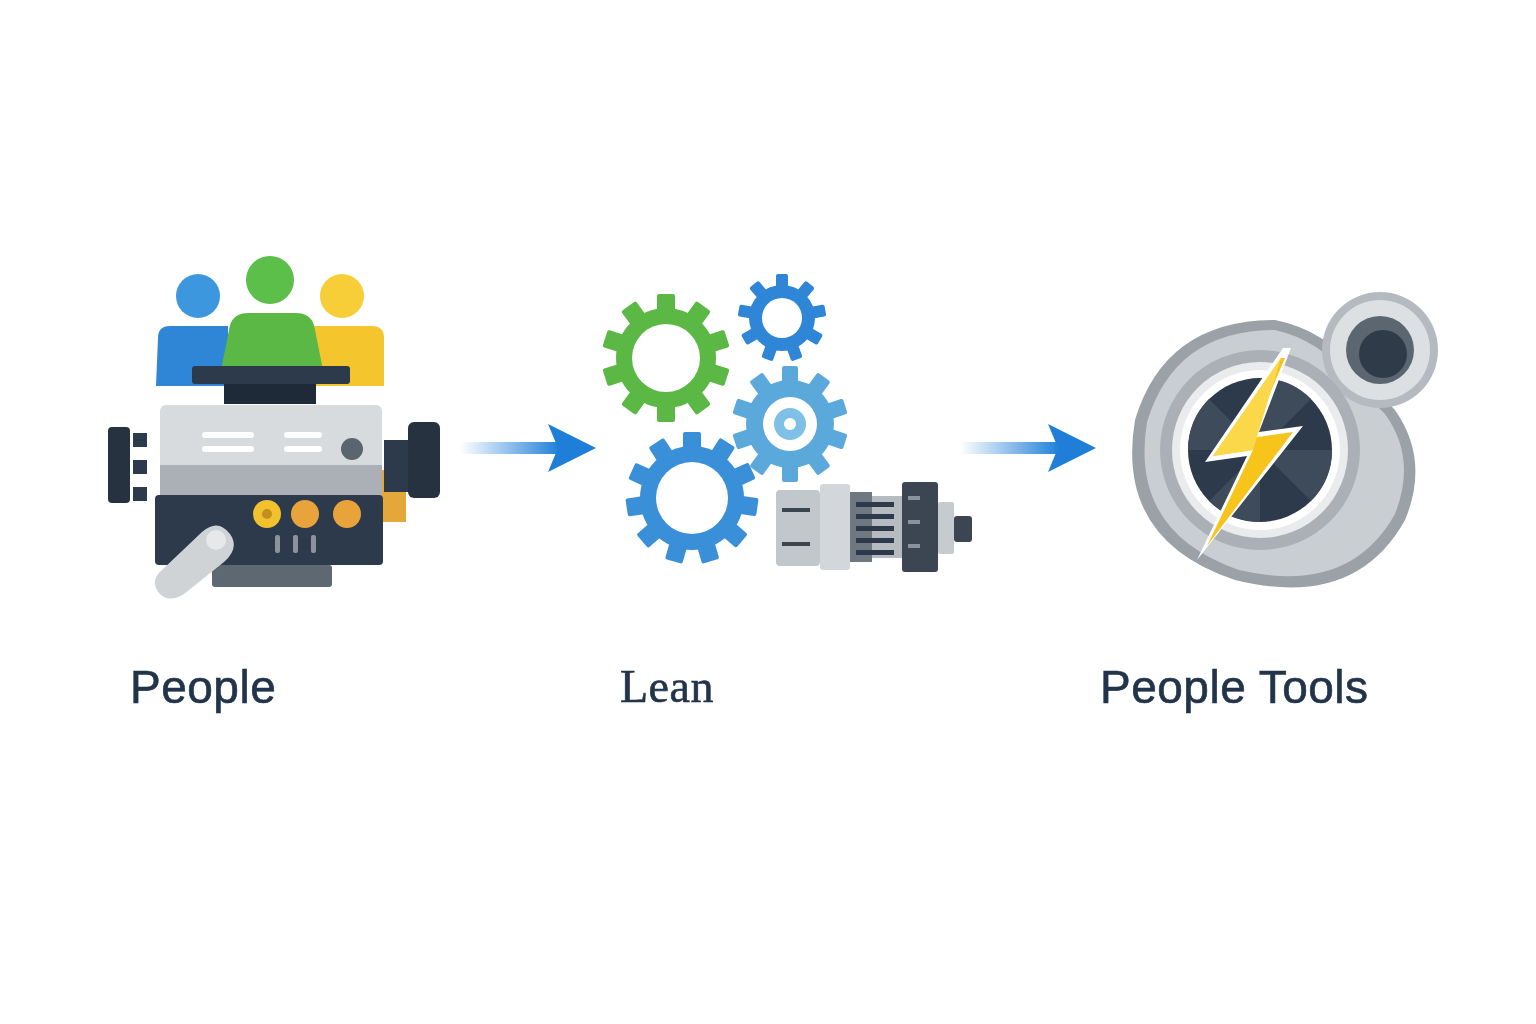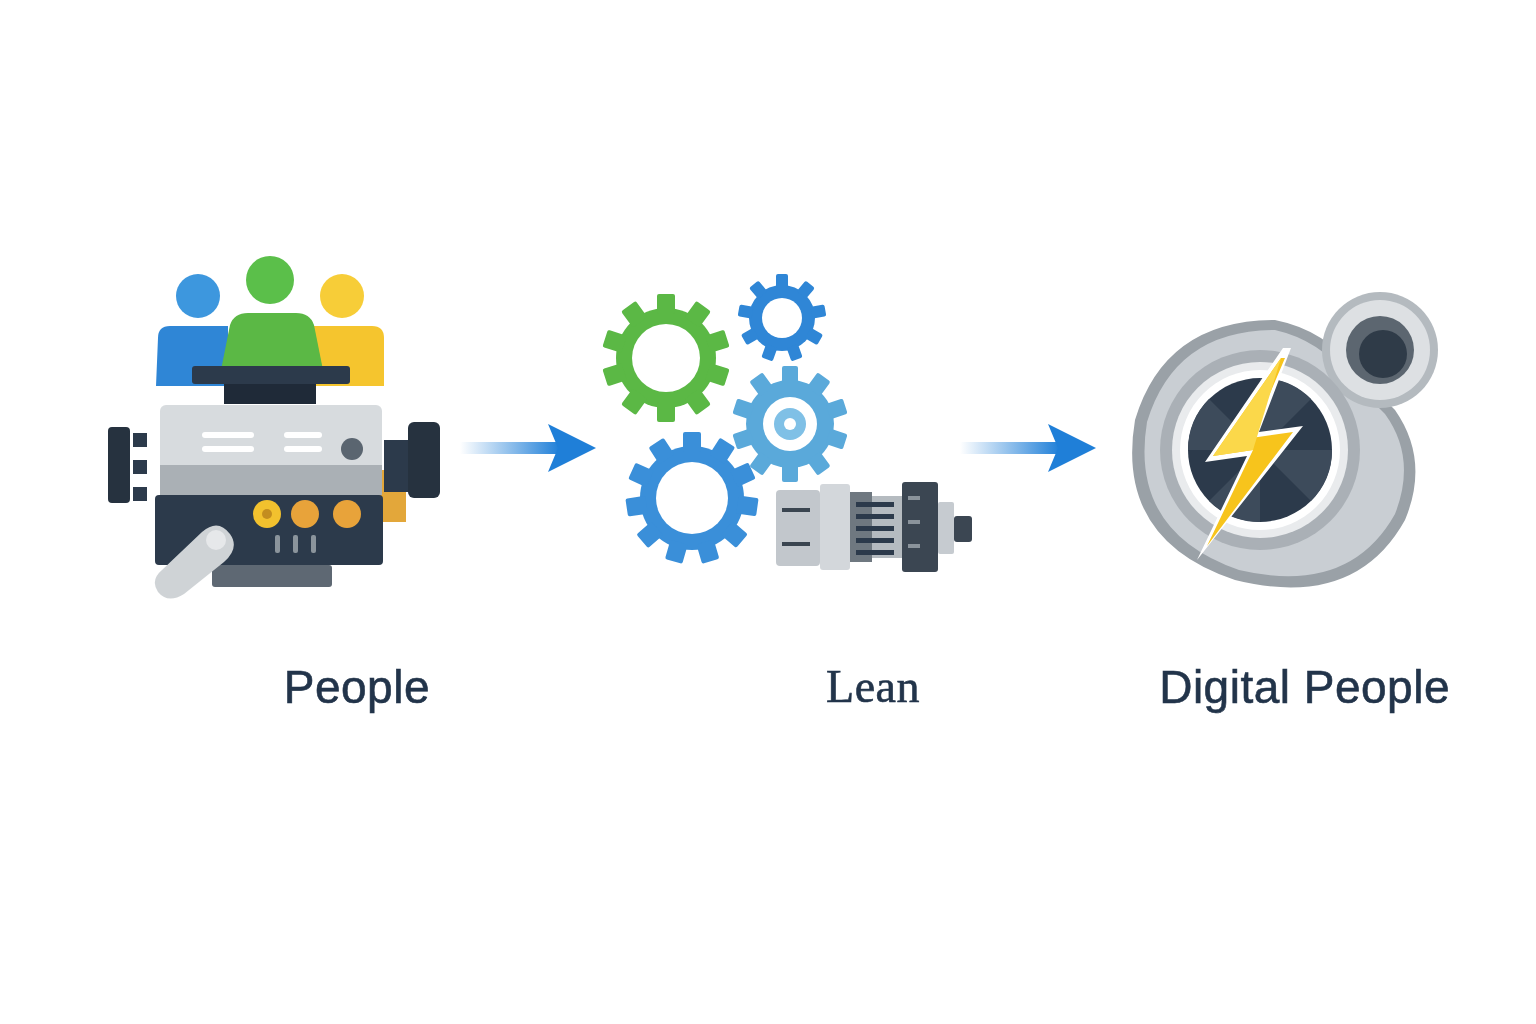--- a/index.html
+++ b/index.html
@@ -6,21 +6,21 @@
   body {
     width: 1536px; height: 1024px; overflow: hidden;
     background: #ffffff;
     font-family: "Liberation Sans", "DejaVu Sans", sans-serif;
     position: relative;
   }
   .stage { position: absolute; left: 0; top: 0; width: 1536px; height: 1024px; }
   .icon-box { position: absolute; }
   .label {
     position: absolute; top: 660px; height: 60px;
-    font-size: 46px; color: #22344a; text-align: right;
+    font-size: 46px; color: #22344a; text-align: left;
     letter-spacing: 0.5px; font-weight: normal;
     -webkit-text-stroke: 0.6px #22344a;
   }
   .arrow { position: absolute; }
 </style>
 </head>
 <body>
 
 <div class="stage">
 
@@ -224,15 +224,15 @@
       </g>
 
       <path d="M158 68 L80 182 L122 176 L72 280 L178 146 L134 152 L166 68 Z" fill="#ffffff"></path>
       <path d="M156 78 L88 176 L128 170 L82 266 L168 152 L126 158 L160 78 Z" fill="#f7c41c"></path>
       <path d="M156 78 L88 176 L128 170 Z" fill="#fbd84a"></path>
     </svg>
   </div>
 
   <div class="label" style="left:130px; width:300px;">People</div>
   <div class="label" style="left:620px; width:300px;font-family:Liberation Serif, serif;">Lean</div>
-  <div class="label" style="left:1100px; width:350px;">Digital People</div>
+  <div class="label" style="left:1100px; width:350px;">People Tools</div>
 
 </div>
 
 </body></html>

